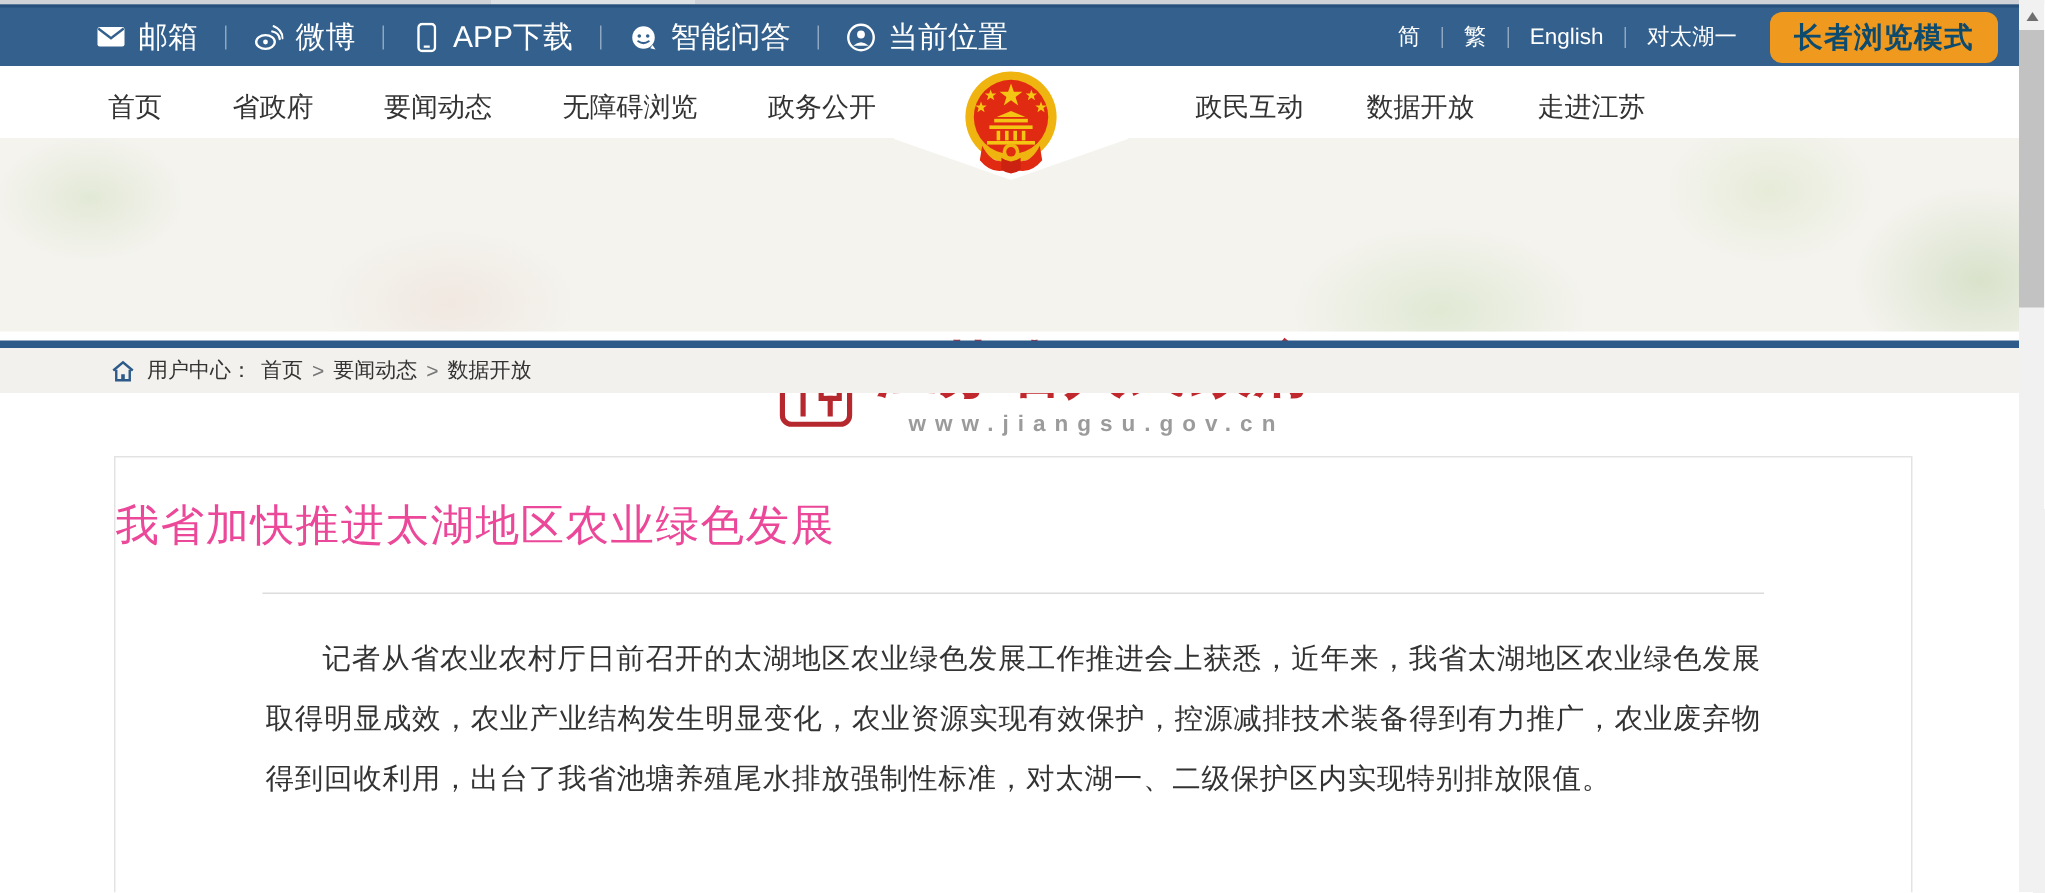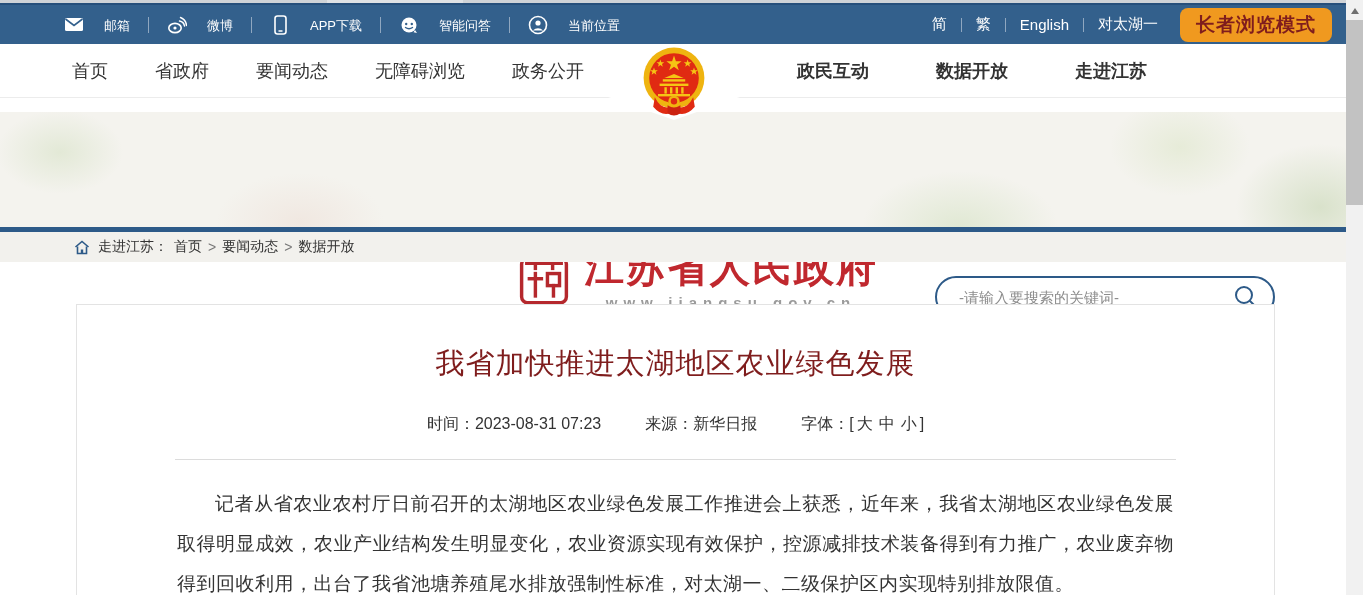--- a/index.html
+++ b/index.html
@@ -8,47 +8,47 @@
   .page { position:relative; width:1363px; height:595px; overflow:hidden; background:#fff; }
 
   
   .chrome-strip { position:absolute; left:0; top:0; width:1363px; height:3px;
     background:linear-gradient(90deg,#cfd3d7 0 24%, #dfe2e5 24% 34%, #cfd3d7 34% 100%); }
 
   
   .topbar { position:absolute; left:0; top:3px; width:1346px; height:41px;
     background:#33608c; border-top:2px solid #264f7b; display:flex; align-items:center; color:#fff; }
   .topbar-left { display:flex; align-items:center; padding-left:64px; }
-  .tb-item { display:flex; align-items:flex-end; gap:20px; font-size:13px; color:#fff; cursor:pointer; white-space:nowrap; }
+  .tb-item { display:flex; align-items:center; gap:8px; font-size:20px; color:#fff; cursor:pointer; white-space:nowrap; }
   .tb-sep { width:1px; height:16px; background:rgba(255,255,255,.45); margin:0 18px; }
   .tb-sep2 { width:1px; height:14px; background:rgba(255,255,255,.45); margin:0 14px; }
   .topbar-right { display:flex; align-items:center; margin-left:auto; padding-right:14px; }
   .tb-lang { font-size:15px; color:#fff; cursor:pointer; white-space:nowrap; }
   .elder-btn { margin-left:22px; width:152px; height:34px; background:#f0991f; border:none; border-radius:8px;
-    color:#7f1d1d; font-size:19px; font-weight:bold; letter-spacing:1px; cursor:pointer;
+    color:#0c4a6e; font-size:19px; font-weight:bold; letter-spacing:1px; cursor:pointer;
     font-family:"Liberation Sans","DejaVu Sans",sans-serif; }
   .tb-icon { display:inline-flex; width:20px; height:20px; align-items:center; justify-content:center; }
 
   
   .navbar { position:absolute; left:0; top:44px; width:1346px; height:54px; background:#ffffff;
     border-bottom:1px solid #ececec; display:flex; align-items:center; }
   .nav-group { display:flex; align-items:center; }
   .nav-left { padding-left:72px; gap:47px; }
-  .nav-right { position:absolute; left:797px; gap:67px;font-weight:bold; }
+  .nav-right { position:absolute; left:797px; gap:42px; }
   .nav-item { font-size:18px; color:#333; cursor:pointer; white-space:nowrap; }
 
   
   .emblem-tab { position:absolute; left:596px; top:44px; width:156px; height:76px; background:#fff; z-index:5;
     clip-path:polygon(0 0,100% 0,100% 64%,50% 100%,0 64%);
     filter:drop-shadow(0 1px 2px rgba(0,0,0,.15));
     display:flex; justify-content:center; }
   .emblem-svg { margin-top:2px; }
 
   
-  .banner { position:absolute; left:0; top:112px; width:1346px; height:129px;
+  .banner { position:absolute; left:0; top:92px; width:1346px; height:129px;
     background:
       radial-gradient(90px 60px at 60px 40px, rgba(205,220,185,.45), transparent 70%),
       radial-gradient(120px 70px at 300px 110px, rgba(235,215,205,.4), transparent 70%),
       radial-gradient(140px 80px at 960px 115px, rgba(205,222,185,.5), transparent 70%),
       radial-gradient(100px 70px at 1180px 35px, rgba(214,226,190,.45), transparent 70%),
       radial-gradient(120px 90px at 1320px 95px, rgba(176,200,150,.4), transparent 70%),
       #f4f3ee; }
   .brand { position:absolute; left:518px; top:134px; display:flex; align-items:flex-start; }
   .brand-text { margin-left:14px; }
   .site-name { font-size:40px; font-weight:bold; color:#c0282e; letter-spacing:2px; line-height:42px; white-space:nowrap; }
@@ -64,21 +64,21 @@
   .blue-line { position:absolute; left:0; top:227px; width:1346px; height:5px; background:#2d5a88; }
   .crumbbar { position:absolute; left:0; top:232px; width:1346px; height:30px; background:#f2f1ed;
     display:flex; align-items:center; padding-left:74px; font-size:14px; color:#333; }
   .crumb-label { margin-left:8px; color:#333; }
   .crumb-link { color:#333; cursor:pointer; margin:0 6px; }
   .crumb-sep { color:#777; }
 
   
   .card { position:absolute; left:76px; top:304px; width:1199px; height:380px;
     background:#fff; border:1px solid #e3e3e3; }
-  .article-title { margin-top:39px; text-align:center; font-size:29px; font-weight:500; color:#7f1d1d; letter-spacing:1px; }
+  .article-title { margin-top:26px; font-size:29px; font-weight:500; color:#ec4899; letter-spacing:1px; }
   .meta-row { margin-top:30px; display:flex; justify-content:center; gap:44px; font-size:16px; color:#333; }
   .meta-item { white-space:nowrap; }
   .font-switch { cursor:pointer; margin:0 3px; }
   .meta-divider { margin:24px 98px 0 98px; border-top:1px solid #dcdcdc; height:0; }
   .article-body { margin:24px 100px 0 100px; font-size:19px; line-height:40px; color:#333;
     text-align:justify; text-indent:2em; letter-spacing:.5px; }
 
   
   .scrollbar { position:absolute; right:0; top:0; width:17px; height:595px; background:#f1f1f1; z-index:20; }
   .scroll-up { position:absolute; top:3px; left:0; width:17px; height:16px; background:#f1f1f1;
@@ -191,29 +191,20 @@
           <line x1="13" y1="38" x2="27" y2="38"></line>
           <line x1="20" y1="32" x2="20" y2="58"></line>
           <rect x="34" y="32" width="14" height="14"></rect>
           <line x1="41" y1="46" x2="41" y2="58"></line>
         </g>
       </svg>
       <div class="brand-text">
         <div class="site-name">江苏省人民政府</div>
         <div class="site-url">www.jiangsu.gov.cn</div>
       </div>
-    </div>
-    <div class="search-pill">
-      <input class="search-input" type="text" placeholder="-请输入要搜索的关键词-" style="">
-      <button class="search-btn">
-        <svg width="26" height="26" viewBox="0 0 26 26">
-          <circle cx="11" cy="11" r="8" fill="none" stroke="#2d5a88" stroke-width="2"></circle>
-          <line x1="17" y1="17" x2="23" y2="23" stroke="#2d5a88" stroke-width="2" stroke-linecap="round"></line>
-        </svg>
-      </button>
     </div>
   </div>
 
   <div class="emblem-tab">
     <svg class="emblem-svg" width="84" height="72" viewBox="0 0 100 90">
       <circle cx="50" cy="40" r="38" fill="#efb410"></circle>
       <circle cx="50" cy="40" r="31" fill="#e02a12"></circle>
       <g fill="#f5c514">
         <polygon points="50,12 52.4,19 59.5,19 53.8,23.4 56,30.4 50,26 44,30.4 46.2,23.4 40.5,19 47.6,19"></polygon>
         <polygon points="33,17 34.2,20.4 37.8,20.4 35,22.6 36,26 33,23.9 30,26 31,22.6 28.2,20.4 31.8,20.4"></polygon>
@@ -237,37 +228,30 @@
     </svg>
   </div>
 
   <div class="blue-line"></div>
   <div class="crumbbar">
     <svg width="16" height="15" viewBox="0 0 16 15">
       <path d="M1.5 7 L8 1.5 L14.5 7" fill="none" stroke="#2d5a88" stroke-width="1.6"></path>
       <path d="M3.5 6.5 V13.5 H12.5 V6.5" fill="none" stroke="#2d5a88" stroke-width="1.6"></path>
       <rect x="6.8" y="9.5" width="2.4" height="4" fill="#2d5a88"></rect>
     </svg>
-    <span class="crumb-label">走进江苏：</span>
+    <span class="crumb-label">用户中心：</span>
     <span class="crumb-link">首页</span>
     <span class="crumb-sep">&gt;</span>
     <span class="crumb-link">要闻动态</span>
     <span class="crumb-sep">&gt;</span>
     <span class="crumb-link">数据开放</span>
   </div>
 
   <div class="card">
     <h1 class="article-title">我省加快推进太湖地区农业绿色发展</h1>
-    <div class="meta-row">
-      <span class="meta-item">时间：2023-08-31 07:23</span>
-      <span class="meta-item">来源：新华日报</span>
-      <span class="meta-item">
-        <span>字体：[</span><span class="font-switch">大</span><span class="font-switch">中</span><span class="font-switch">小</span><span>]</span>
-      </span>
-    </div>
     <div class="meta-divider"></div>
     <p class="article-body">记者从省农业农村厅日前召开的太湖地区农业绿色发展工作推进会上获悉，近年来，我省太湖地区农业绿色发展取得明显成效，农业产业结构发生明显变化，农业资源实现有效保护，控源减排技术装备得到有力推广，农业废弃物得到回收利用，出台了我省池塘养殖尾水排放强制性标准，对太湖一、二级保护区内实现特别排放限值。</p>
   </div>
 
   <div class="scrollbar">
     <div class="scroll-up">
       <div class="scroll-up-tri"></div>
     </div>
     <div class="scroll-thumb"></div>
   </div>

